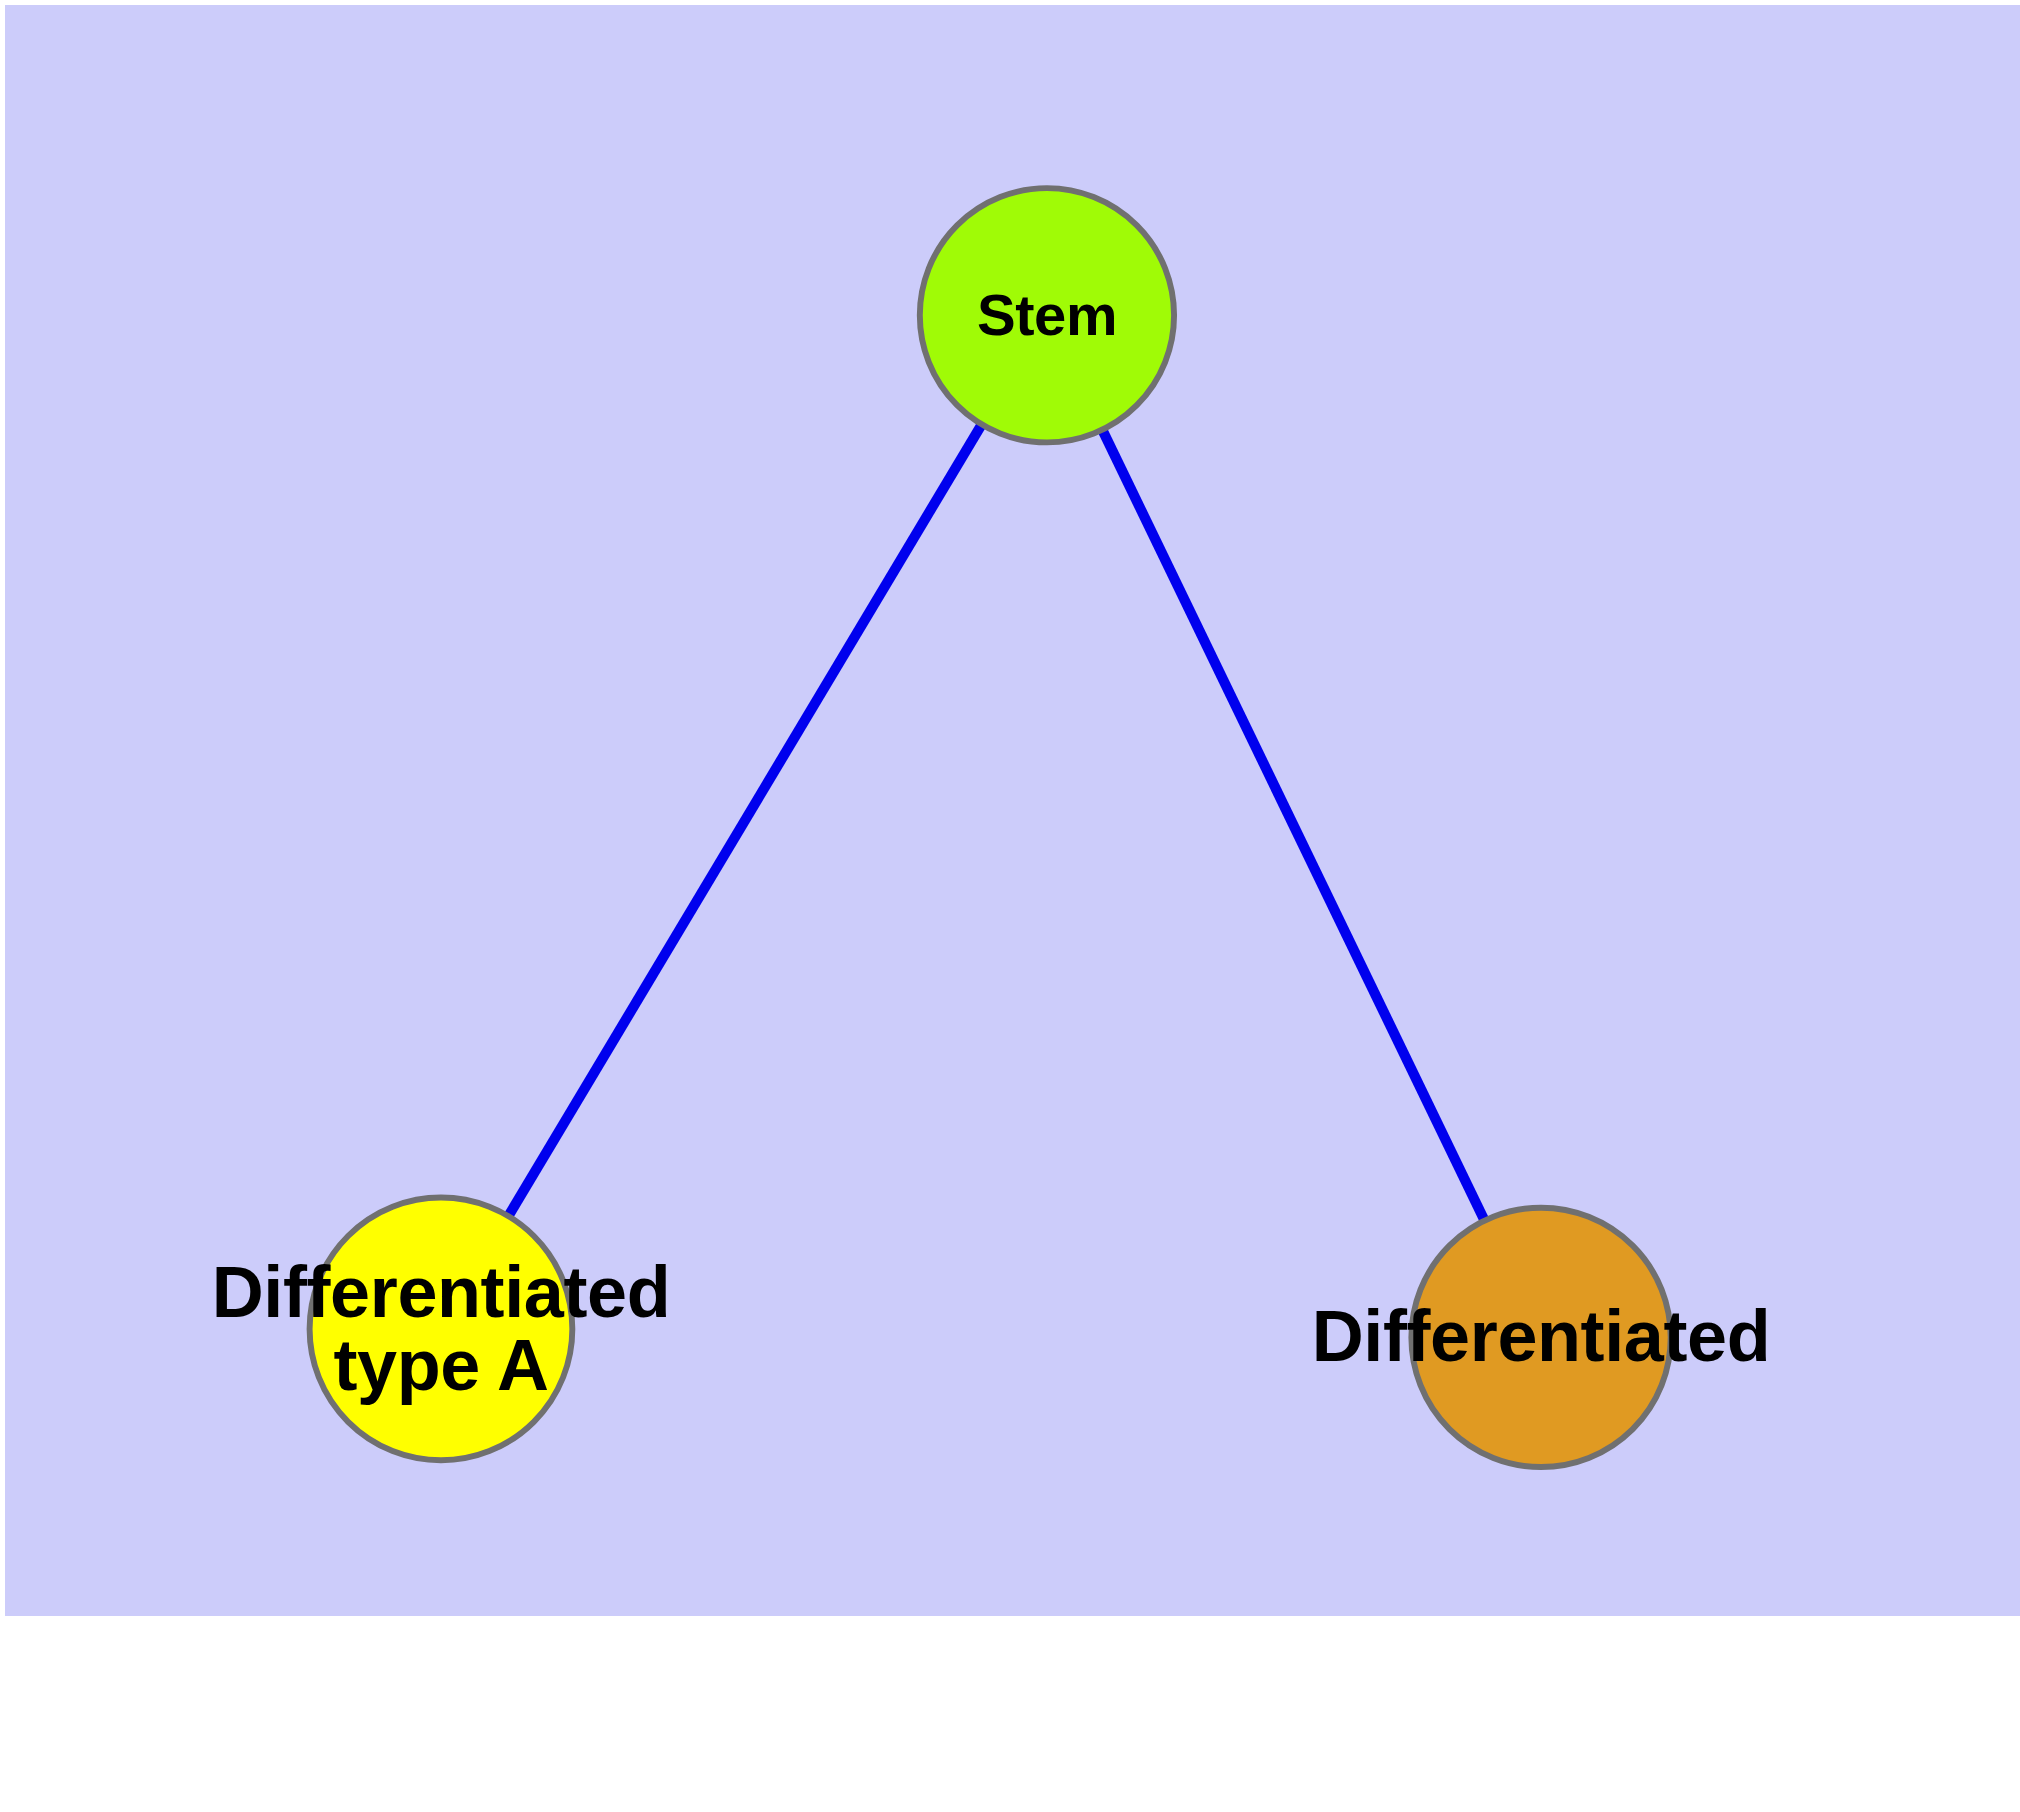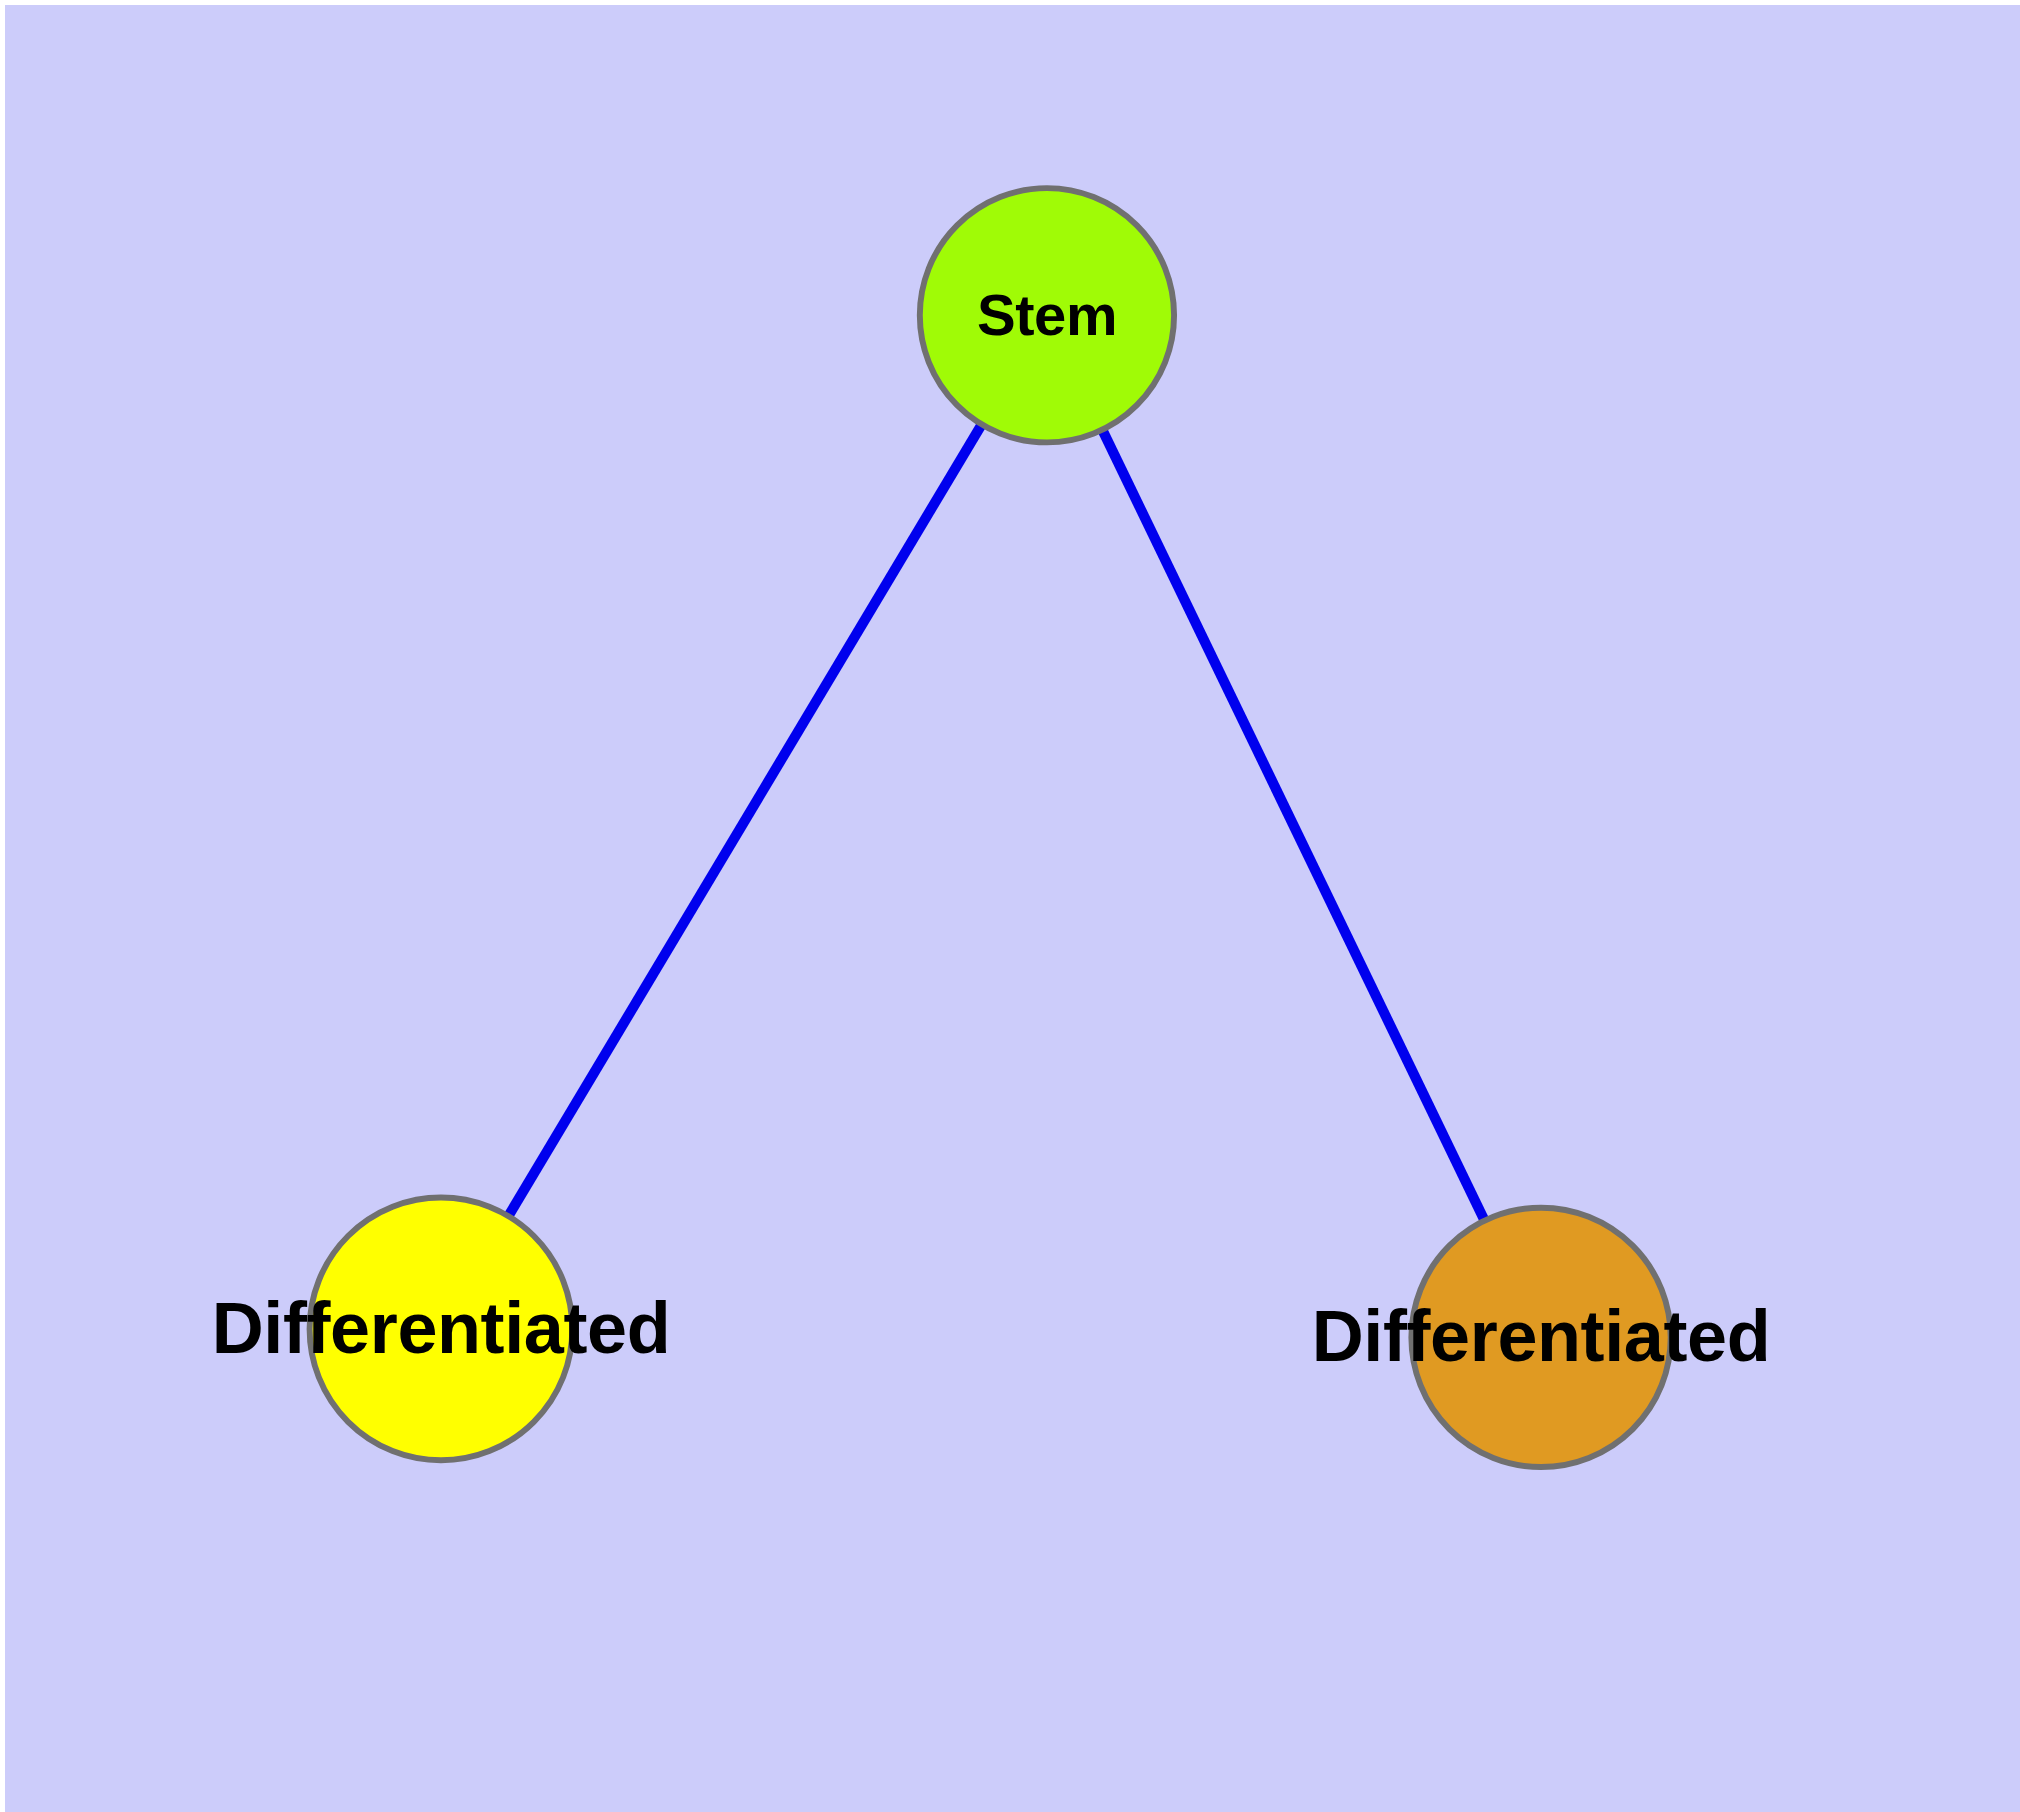--- a/index.html
+++ b/index.html
@@ -3,21 +3,21 @@
 <meta charset="utf-8">
 <style>
   html, body {
     margin: 0;
     padding: 0;
     background: #ffffff;
   }
   #canvas {
     position: relative;
     width: 2021px;
-    height: 1812px;
+    height: 1616px;
     background: #ffffff;
     overflow: hidden;
     font-family: "Liberation Sans", sans-serif;
   }
   #plot-area {
     position: absolute;
     left: 5.1px;
     top: 5.1px;
     width: 2015px;
     height: 1807px;
@@ -57,17 +57,17 @@
       </g>
     <g id="nodes-layer">
         <circle cx="1235" cy="372" r="150" fill="#a0fb06" stroke="#707070" stroke-width="7"></circle>
         <circle cx="520" cy="1568" r="155" fill="#ffff00" stroke="#707070" stroke-width="7"></circle>
         <circle cx="1818" cy="1578" r="153" fill="#e09a22" stroke="#707070" stroke-width="7"></circle>
       </g>
   </svg>
 
   <div id="labels-layer">
       <div class="node-label stem-label" style="left: 1047px; top: 315px; color: rgb(0, 0, 0);"><div>Stem</div></div>
-      <div class="node-label" style="left: 441px; top: 1329px; color: rgb(0, 0, 0);"><div>Differentiated</div></div>
+      <div class="node-label" style="left: 441px; top: 1329px; color: rgb(0, 0, 0);"><div>Differentiated</div><div>type A</div></div>
       <div class="node-label" style="left: 1541px; top: 1337px; color: rgb(0, 0, 0);"><div>Differentiated</div></div>
     </div>
 </div>
 
 
 </body></html>

